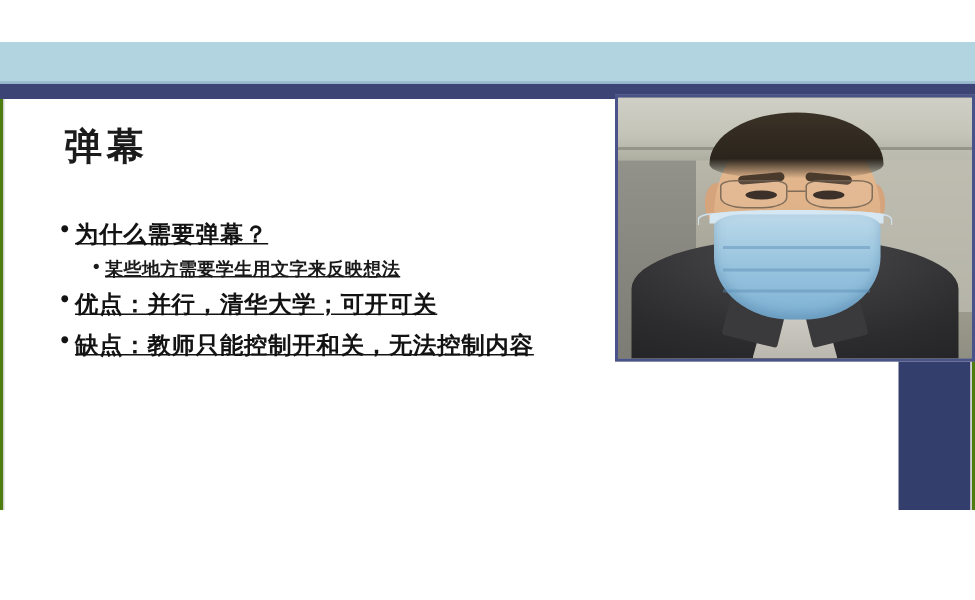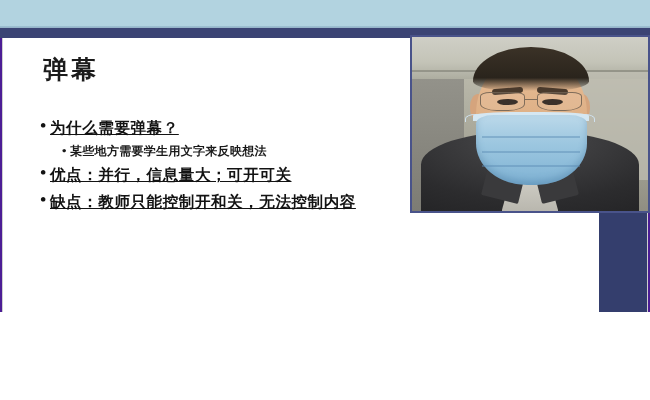--- a/index.html
+++ b/index.html
@@ -1,19 +1,19 @@
 <!DOCTYPE html>
 <html><head>
 <meta charset="utf-8">
 <style>
   html,body{margin:0;padding:0;background:#ffffff;}
   body{width:650px;height:400px;overflow:hidden;
        font-family:"DejaVu Sans","Liberation Sans",sans-serif;}
 
-  #stage{position:relative;width:650px;height:312px;background:#4c1d95;overflow:hidden;}
+  #stage{position:relative;width:650px;height:312px;background:#4d7c0f;overflow:hidden;margin-top:28px;}
 
   
   .band-blue{position:absolute;left:0;top:0;width:650px;height:28px;background:#b2d3e0;}
   .band-blue:after{content:"";position:absolute;left:0;bottom:0;width:100%;height:2px;
       background:linear-gradient(to bottom,rgba(140,180,200,.55),rgba(90,110,150,.35));}
   .band-navy{position:absolute;left:0;top:28px;width:650px;height:10px;background:#3b4474;}
 
   
   .slide{position:absolute;left:2px;top:38px;width:646px;height:335px;background:#ffffff;
          border:1px solid #cfcfcf;border-top:none;box-sizing:border-box;overflow:hidden;}
@@ -31,21 +31,21 @@
   .lvl1{display:flex;align-items:flex-start;margin:0 0 7px 0;
         font-size:15.5px;line-height:1.25;color:#131313;font-weight:700;letter-spacing:.6px;
         font-family:"DejaVu Serif","Liberation Serif",serif;}
   .lvl1 .dot{flex:0 0 auto;width:11px;font-size:13px;line-height:1.25;color:#131313;}
   .lvl1 .txt{flex:1 1 auto;white-space:nowrap;text-decoration:underline;}
 
   .lvl2{display:flex;align-items:flex-start;margin:0 0 6px 22px;
         font-size:12px;line-height:1.25;color:#1a1a1a;font-weight:700;letter-spacing:.3px;
         font-family:"DejaVu Serif","Liberation Serif",serif;}
   .lvl2 .dot{flex:0 0 auto;width:9px;font-size:10px;line-height:1.3;}
-  .lvl2 .txt{flex:1 1 auto;white-space:nowrap;}
+  .lvl2 .txt{flex:1 1 auto;white-space:nowrap;text-decoration:underline;}
 
   
   .footer{position:absolute;left:0;bottom:0;width:100%;height:60px;}
   .footer-rule{position:absolute;left:14px;bottom:12px;width:600px;height:1px;background:#e4e4e6;}
 
   .wm-left{position:absolute;left:22px;bottom:16px;display:flex;align-items:center;gap:10px;
            opacity:.30;}
   .seal{width:40px;height:40px;border-radius:50%;border:1.6px solid #cfcfd8;position:relative;}
   .seal:before{content:"";position:absolute;left:5px;top:5px;right:5px;bottom:5px;
       border-radius:50%;border:1.2px solid #d6d6de;}
@@ -159,21 +159,21 @@
         <span class="txt">为什么需要弹幕？</span>
       </div>
 
       <div class="lvl2">
         <span class="dot">•</span>
         <span class="txt">某些地方需要学生用文字来反映想法</span>
       </div>
 
       <div class="lvl1">
         <span class="dot">•</span>
-        <span class="txt">优点：并行，信息量大；可开可关</span>
+        <span class="txt">优点：并行，清华大学；可开可关</span>
       </div>
 
       <div class="lvl1">
         <span class="dot">•</span>
         <span class="txt">缺点：教师只能控制开和关，无法控制内容</span>
       </div>
 
     </div>
 
     <div class="footer">

